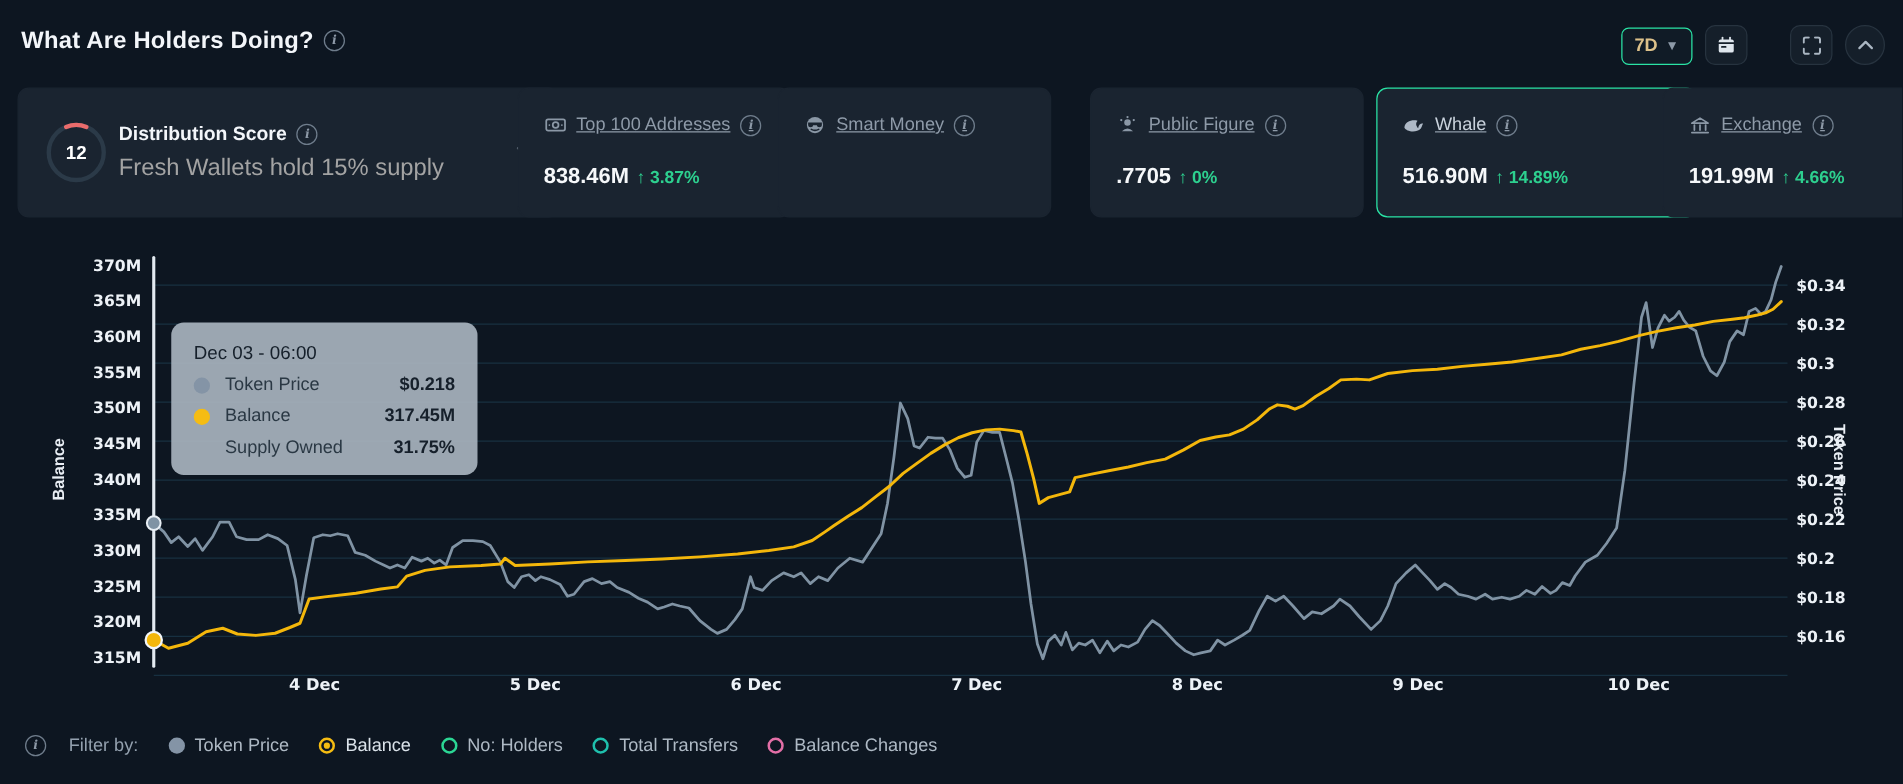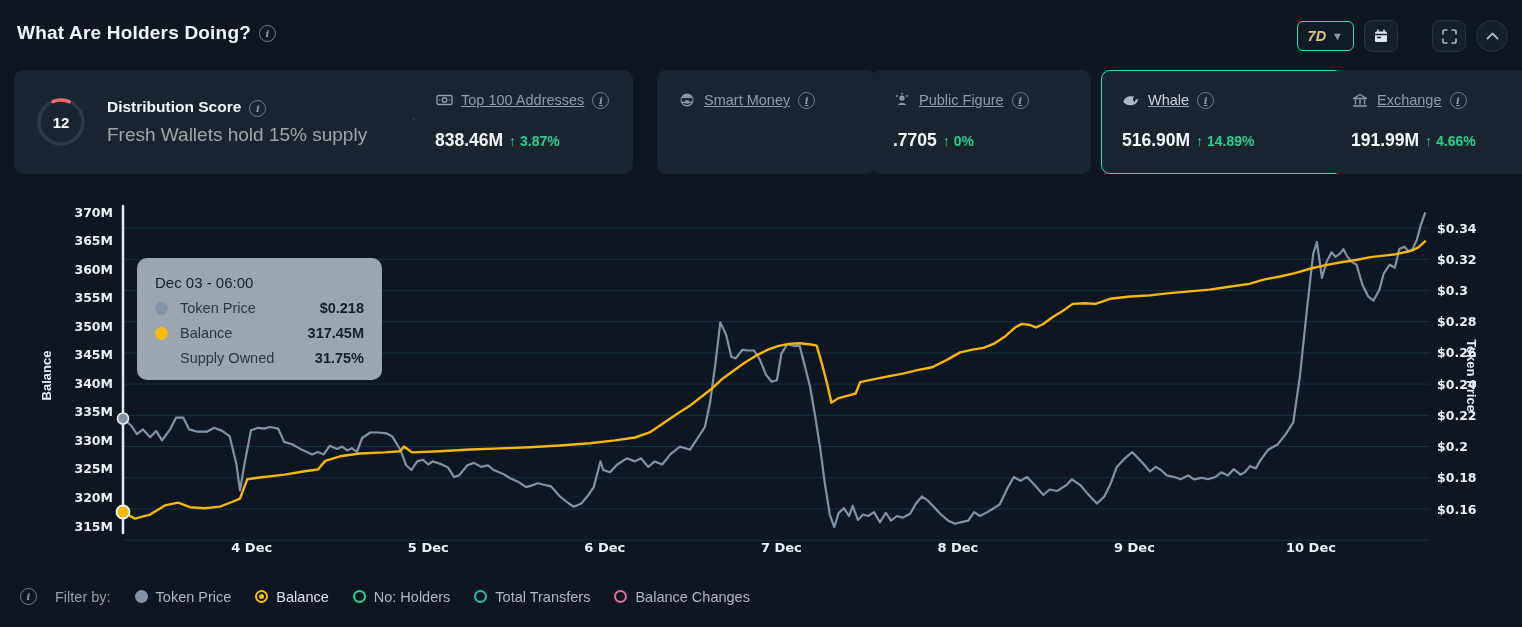--- a/index.html
+++ b/index.html
@@ -2,37 +2,37 @@
 <html><head>
 <meta charset="utf-8">
 <style>
   html,body{margin:0;padding:0;background:#0c1520;}
   .app{position:relative;width:1522px;height:627px;background:#0d1621;overflow:hidden;
        font-family:"Liberation Sans",sans-serif;color:#eef2f6;}
   
   .hdr-title{position:absolute;left:17px;top:22px;font-size:19px;font-weight:700;letter-spacing:.2px;color:#f3f6fa;}
   .info-i{display:inline-block;width:15px;height:15px;border:1.5px solid #6f7d8c;border-radius:50%;
           color:#8d99a7;font:italic 700 10px/15px "DejaVu Serif",serif;text-align:center;vertical-align:middle;margin-left:8px;}
-  .hdr-controls{position:absolute;right:14px;top:20px;display:flex;align-items:center;gap:10px;font-style:italic;}
+  .hdr-controls{position:absolute;right:14px;top:20px;display:flex;align-items:flex-end;gap:10px;}
   .tf-select{display:flex;align-items:center;gap:6px;height:28px;padding:0 10px;border:1.5px solid #2ae3a5;
              border-radius:6px;background:#101b26;cursor:pointer;}
   .tf-select .tf-val{color:#dcc18a;font-size:14.5px;font-weight:700;}
   .tf-select .caret{color:#8d9aa8;font-size:11px;}
   .icon-btn{width:32px;height:30px;border:1px solid #27333f;border-radius:8px;background:#151f2a;
             display:flex;align-items:center;justify-content:center;cursor:pointer;}
   .icon-btn.round{border-radius:50%;width:30px;}
   .ctrl-gap{width:14px;}
   
   .card{position:absolute;top:70px;height:104px;background:#1a2430;border-radius:9px;border:1px solid #1a2430;box-sizing:border-box;}
   .card.selected{border:1.5px solid #2ae3a5;}
   .dist-card{left:14px;width:434px;display:flex;align-items:center;padding:0 20px;}
   .gauge-wrap{position:relative;width:52px;height:52px;flex:0 0 52px;}
   .gauge-num{position:absolute;inset:0;display:flex;align-items:center;justify-content:center;
              font-size:15px;font-weight:700;color:#fff;}
-  .dist-txt{margin-left:20px;flex:1;}
+  .dist-txt{margin-left:8px;flex:1;}
   .dist-title{font-size:15.5px;font-weight:700;color:#f3f6fa;}
   .dist-sub{font-size:19px;color:#a3a3a3;margin-top:7px;}
   .card-chev{color:#8e9aa8;margin-left:8px;}
   .stat-card{padding:20px 0 0 20px;}
   .stat-top{display:flex;align-items:center;gap:8px;color:#8e9aa8;font-size:14.5px;white-space:nowrap;text-decoration:underline;}
   .stat-val-row{margin-top:21px;font-size:17.5px;font-weight:700;color:#f6f8fa;white-space:nowrap;}
   .stat-chg{color:#2dd08f;font-size:14px;font-weight:700;margin-left:6px;}
   .g-icon{display:inline-flex;align-items:center;justify-content:center;width:18px;height:18px;}
   .g-icon svg{stroke:#8b98a6;fill:none;stroke-width:1.4;stroke-linecap:round;stroke-linejoin:round;}
   
@@ -133,21 +133,21 @@
             <line x1="3.5" y1="7" x2="3.5" y2="7.01"></line>
             <line x1="13.5" y1="7" x2="13.5" y2="7.01"></line>
           </svg>
       </span>
       <span>Top 100 Addresses</span>
       <span class="info-i" style="margin-left:0;">i</span>
     </div>
     <div class="stat-val-row"><span>838.46M</span><span class="stat-chg">↑ 3.87%</span></div>
   </div>
 
-  <div class="card stat-card" style="left:657px;width:219px;">
+  <div class="card stat-card" style="left:622px;width:219px;">
     <div class="stat-top">
       <span class="g-icon">
         <svg width="16" height="16" viewBox="0 0 16 16">
             <circle cx="8" cy="8" r="6.5" fill="#8b98a6" stroke="none"></circle>
             <path d="M2.5,6 h11 v2.2 a2,1.6 0 0 1 -4,0 h-3 a2,1.6 0 0 1 -4,0 z" fill="#1a2430" stroke="none"></path>
             <path d="M5,11.5 q3,1.6 6,0" style="stroke:#1a2430;stroke-width:1.2;"></path>
           </svg>
       </span>
       <span>Smart Money</span>
       <span class="info-i" style="margin-left:0;">i</span>

